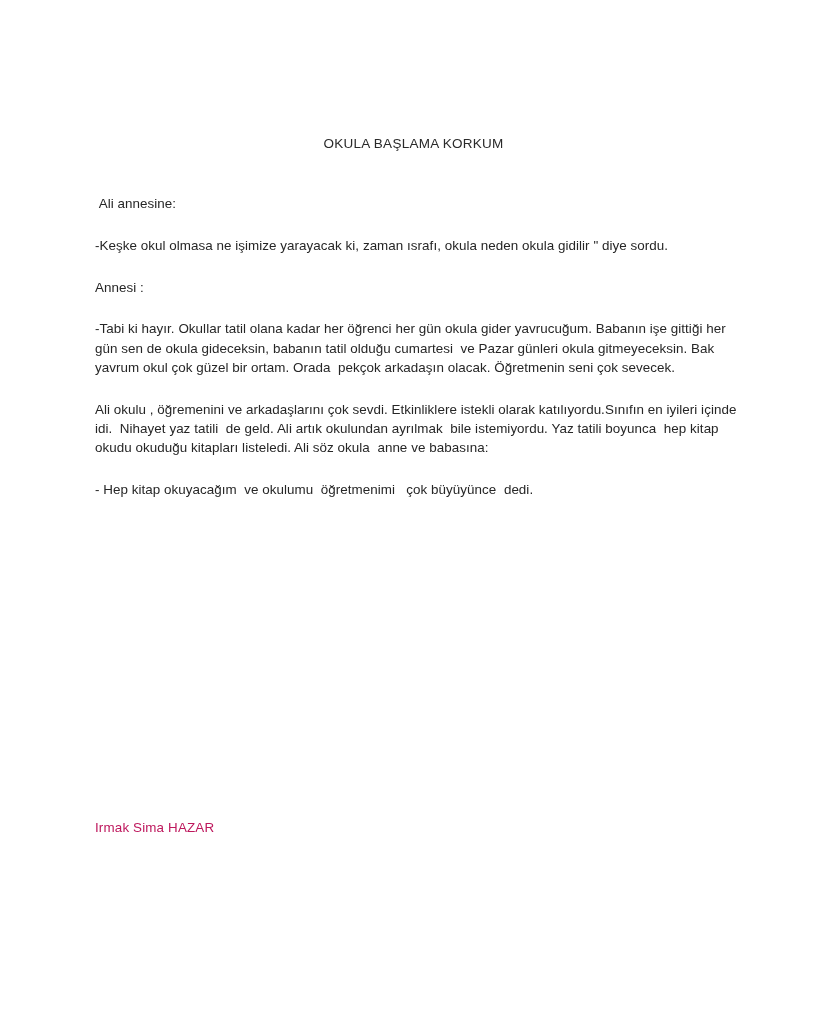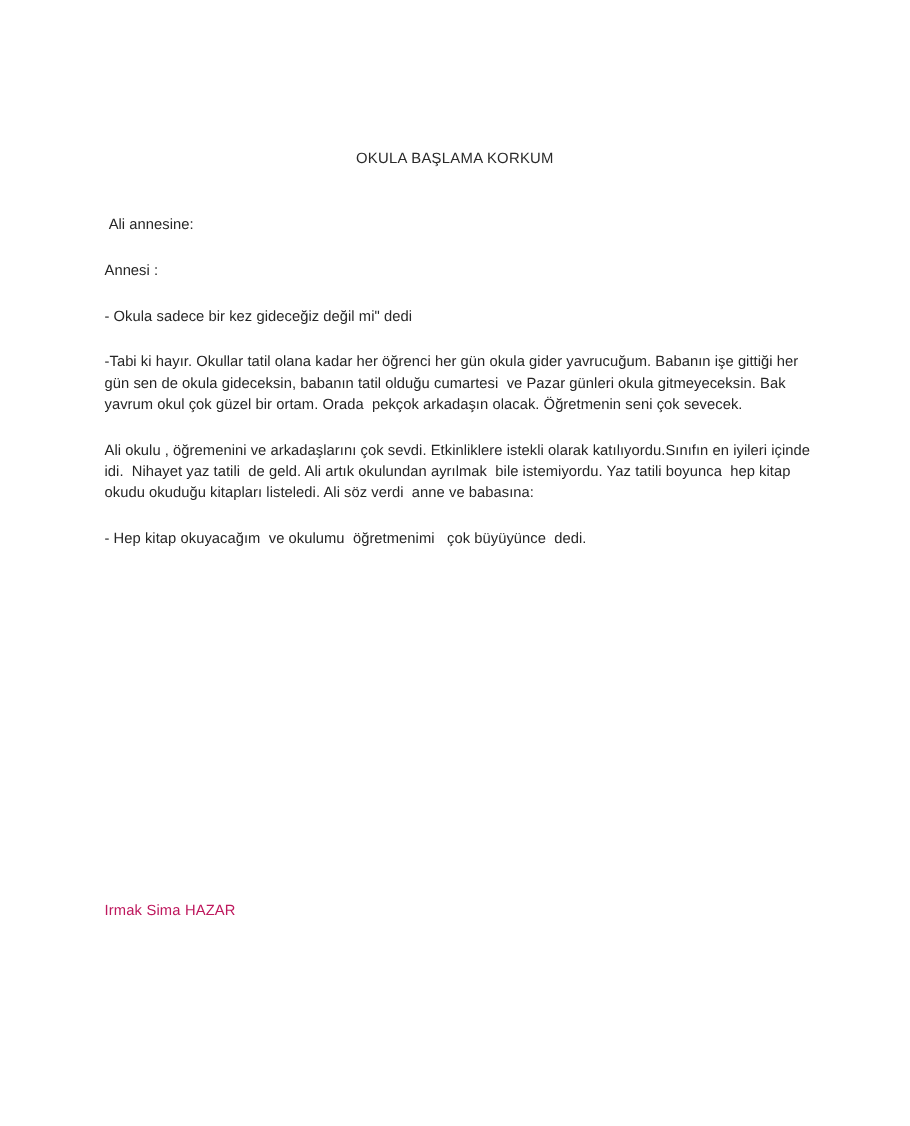--- a/index.html
+++ b/index.html
@@ -66,22 +66,22 @@
 </style>
 </head>
 <body>
 
 <div class="page">
 
   <div class="doc-title">OKULA BAŞLAMA KORKUM</div>
 
   <div class="body-block">
     <p class="para"> Ali annesine:</p>
+    <p class="para">-Keşke okul olmasa ne işimize yarayacak ki, zaman ısrafı, okula neden okula gidilir " diye sordu.</p>
     <p class="para">Annesi :</p>
-    <p class="para">- Okula sadece bir kez gideceğiz değil mi" dedi</p>
     <p class="para">-Tabi ki hayır. Okullar tatil olana kadar her öğrenci her gün okula gider yavrucuğum. Babanın işe gittiği her gün sen de okula gideceksin, babanın tatil olduğu cumartesi  ve Pazar günleri okula gitmeyeceksin. Bak yavrum okul çok güzel bir ortam. Orada  pekçok arkadaşın olacak. Öğretmenin seni çok sevecek.</p>
-    <p class="para">Ali okulu , öğremenini ve arkadaşlarını çok sevdi. Etkinliklere istekli olarak katılıyordu.Sınıfın en iyileri içinde idi.  Nihayet yaz tatili  de geld. Ali artık okulundan ayrılmak  bile istemiyordu. Yaz tatili boyunca  hep kitap okudu okuduğu kitapları listeledi. Ali söz verdi  anne ve babasına:</p>
+    <p class="para">Ali okulu , öğremenini ve arkadaşlarını çok sevdi. Etkinliklere istekli olarak katılıyordu.Sınıfın en iyileri içinde idi.  Nihayet yaz tatili  de geld. Ali artık okulundan ayrılmak  bile istemiyordu. Yaz tatili boyunca  hep kitap okudu okuduğu kitapları listeledi. Ali söz okula  anne ve babasına:</p>
     <p class="para">- Hep kitap okuyacağım  ve okulumu  öğretmenimi   çok büyüyünce  dedi.</p>
   </div>
 
   <div class="signature">Irmak Sima HAZAR</div>
 
 </div>
 
 </body></html>

